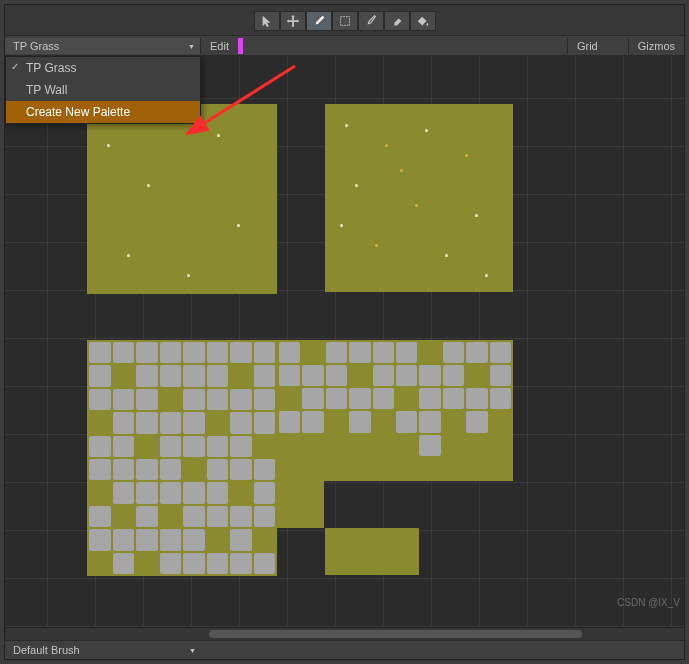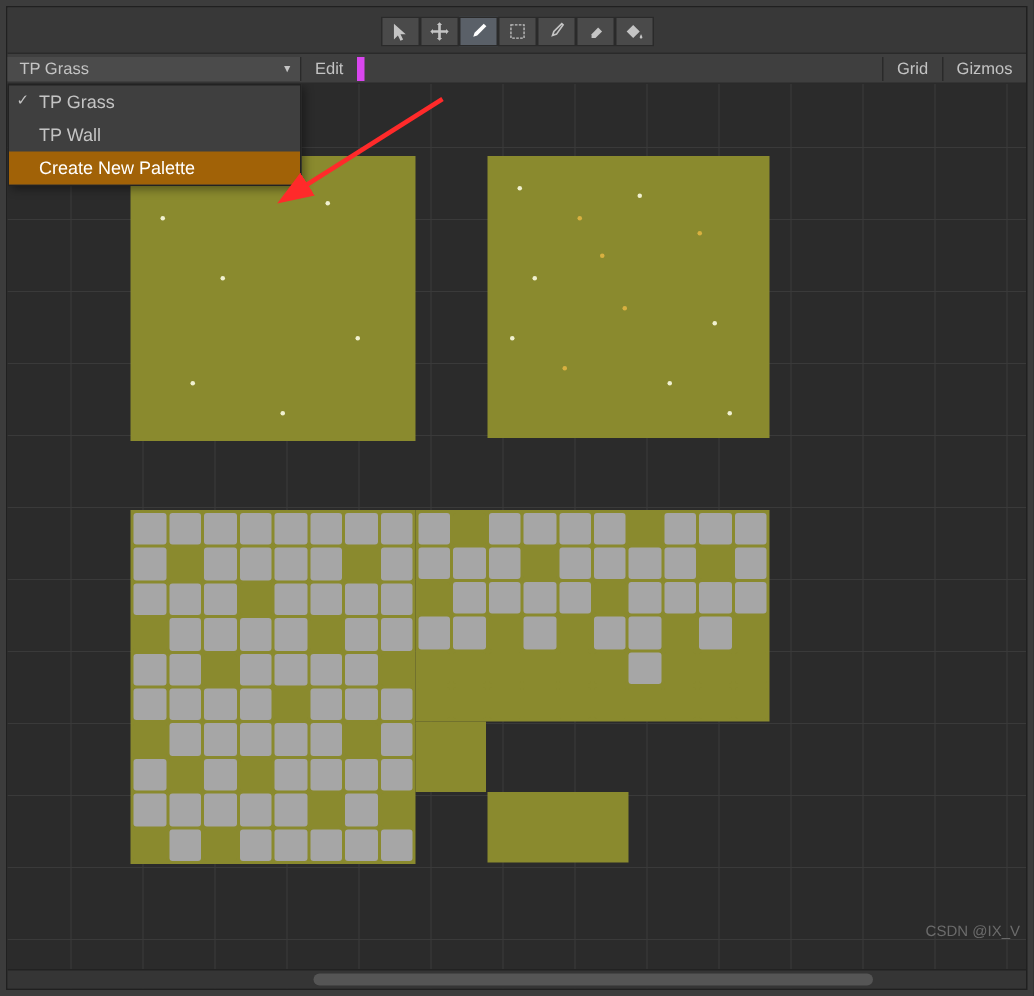--- a/index.html
+++ b/index.html
@@ -122,20 +122,21 @@
     font-size: 7px;
   }
   .edit-btn {
     padding: 2px 9px;
     border-right: 5px solid #d946ef;
   }
   .spacer { flex: 1; }
   .grid-btn, .gizmos-btn {
     padding: 2px 9px;
     border-left: 1px solid #2a2a2a;
+    margin-left: 21px;
   }
   .canvas {
     flex: 1;
     background: #2b2b2b;
     position: relative;
     overflow: hidden;
   }
   
   .gridlines {
     position: absolute;
@@ -486,13 +487,16 @@
         </defs>
       <line x1="120" y1="10" x2="25" y2="70" stroke="#ff2a2a" stroke-width="3" marker-end="url(#ah)"></line>
     </svg>
 
     <div class="hscroll">
       <div class="hscroll-thumb"></div>
     </div>
     <div class="watermark">CSDN @IX_V</div>
   </div>
 
+  <div class="bottom-bar">
+    <div class="brush-dd">Default Brush</div>
+  </div>
 </div>
 
 </body></html>

